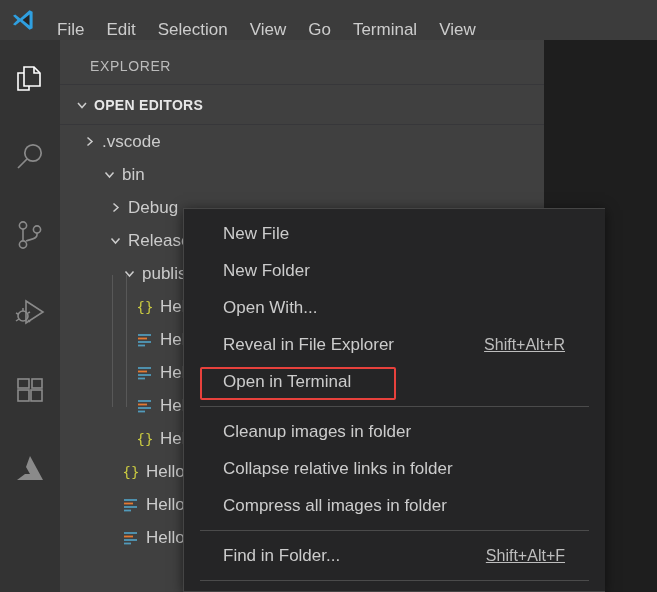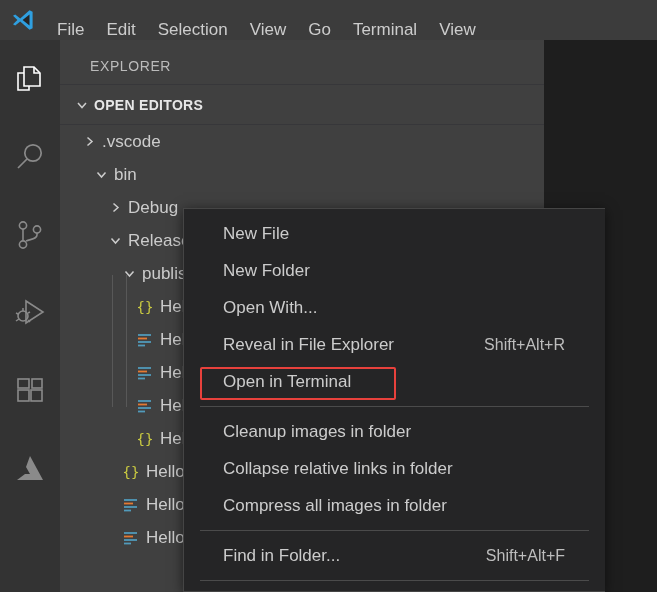--- a/index.html
+++ b/index.html
@@ -92,21 +92,21 @@
     padding:6px 0;
     z-index:40;
   }
   .ctx-item {
     position:relative;
     display:flex; align-items:center; justify-content:space-between;
     height:37px; padding:0 22px 0 39px;
     color:#cccccc; font-size:17px; white-space:nowrap;
     cursor:pointer;
   }
-  .ctx-key { color:#bdbdbd; font-size:16px; padding-right:18px; }
+  .ctx-key { color:#bdbdbd; font-size:16px; padding-right:18px;text-decoration:underline; }
   .ctx-sep { height:1px; background:#4b4b4b; margin:6px 16px; }
 
   .hl-box {
     position:absolute; left:200px; top:367px;
     width:196px; height:33px;
     border:2px solid #e8413c;
     border-radius:2px;
     pointer-events:none;
     z-index:60;
   }
@@ -211,21 +211,21 @@
 
       <div class="row" style="padding-left:18px;">
         <span class="twisty">
           <svg width="13" height="13" viewBox="0 0 13 13">
               <path d="M4.5 2.5 L9 6.5 L4.5 10.5" fill="none" stroke="#cccccc" stroke-width="1.5"></path>
             </svg>
         </span>
         <span class="rlabel">.vscode</span>
       </div>
 
-      <div class="row" style="padding-left:30px;">
+      <div class="row" style="padding-left:30px;margin-left:8px;">
         <span class="twisty">
           <svg width="13" height="13" viewBox="0 0 13 13">
               <path d="M2.5 4.5 L6.5 9 L10.5 4.5" fill="none" stroke="#cccccc" stroke-width="1.5"></path>
             </svg>
         </span>
         <span class="rlabel">bin</span>
       </div>
 
       <div class="row" style="padding-left:44px;">
         <span class="twisty">

